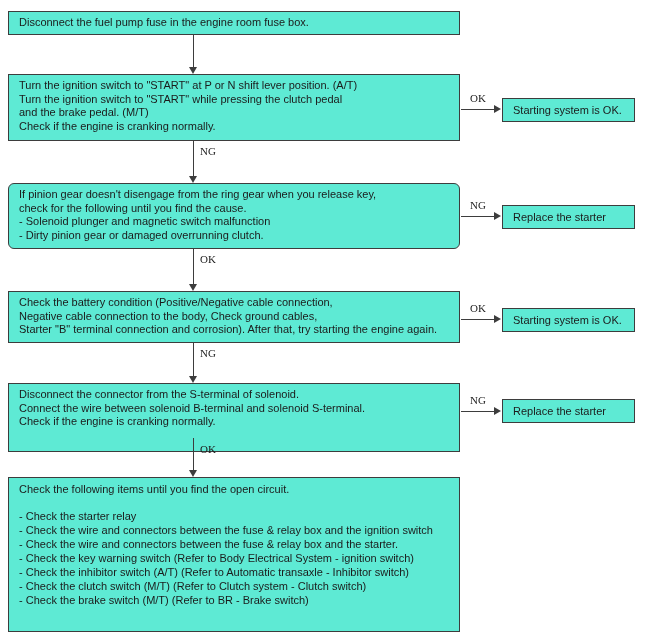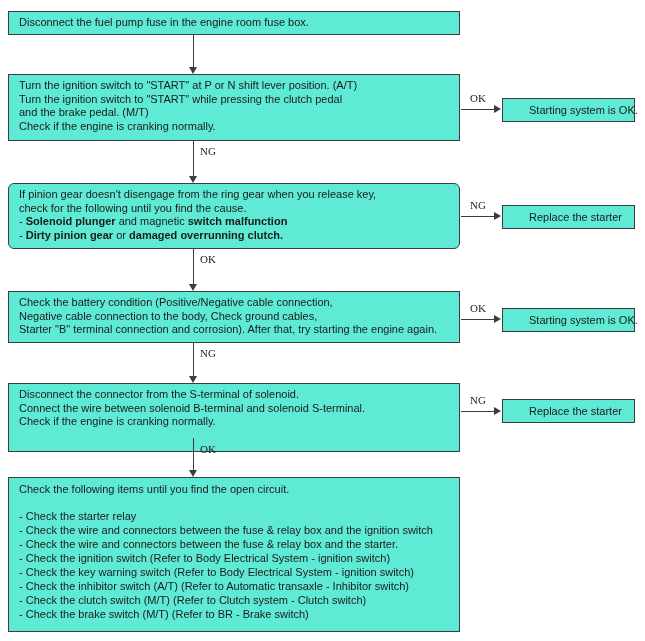--- a/index.html
+++ b/index.html
@@ -26,37 +26,37 @@
   }
   .main {
     left: 8px;
     width: 452px;
     padding: 4px 10px;
   }
   .result {
     left: 502px;
     width: 133px;
     height: 24px;
-    padding: 4px 26px;
+    padding: 4px 10px;
     line-height: 14px;
     white-space: nowrap;
   }
   .b1 { top: 11px;  height: 24px; }
   .b2 { top: 74px;  height: 67px; }
   .b3 { top: 183px; height: 66px; border-radius: 6px; }
   .b4 { top: 291px; height: 52px; }
   .b5 { top: 383px; height: 69px; }
   .b6 { top: 477px; height: 155px; line-height: 14px; }
   .r1 { top: 98px; }
   .r2 { top: 205px; }
   .r3 { top: 308px; }
   .r4 { top: 399px; }
   .ln { white-space: nowrap; }
   .gap { margin-top: 13px; }
-  .b { font-weight: bold; }
+  .b { font-weight: normal; }
   .vline {
     position: absolute;
     left: 193px;
     width: 1px;
     background: #3d3d3d;
   }
   .varrow {
     position: absolute;
     left: 189px;
     width: 0; height: 0;
@@ -167,20 +167,19 @@
 
   <div class="vline" style="top:438px;height:32px;"></div>
   <div class="varrow" style="top:470px;"></div>
   <div class="lbl" style="left:200px;top:443px;">OK</div>
 
   <div class="box main b6">
     <div class="ln">Check the following items until you find the open circuit.</div>
     <div class="ln gap">- Check the starter relay</div>
     <div class="ln">- Check the wire and connectors between the fuse &amp; relay box and the ignition switch</div>
     <div class="ln">- Check the wire and connectors between the fuse &amp; relay box and the starter.</div>
-    <div class="ln">- Check the ignition switch (Refer to Body Electrical System - ignition switch)</div>
     <div class="ln">- Check the key warning switch (Refer to Body Electrical System - ignition switch)</div>
     <div class="ln">- Check the inhibitor switch (A/T) (Refer to Automatic transaxle - Inhibitor switch)</div>
     <div class="ln">- Check the clutch switch (M/T) (Refer to Clutch system - Clutch switch)</div>
     <div class="ln">- Check the brake switch (M/T) (Refer to BR - Brake switch)</div>
   </div>
 
 </div>
 
 </body></html>

